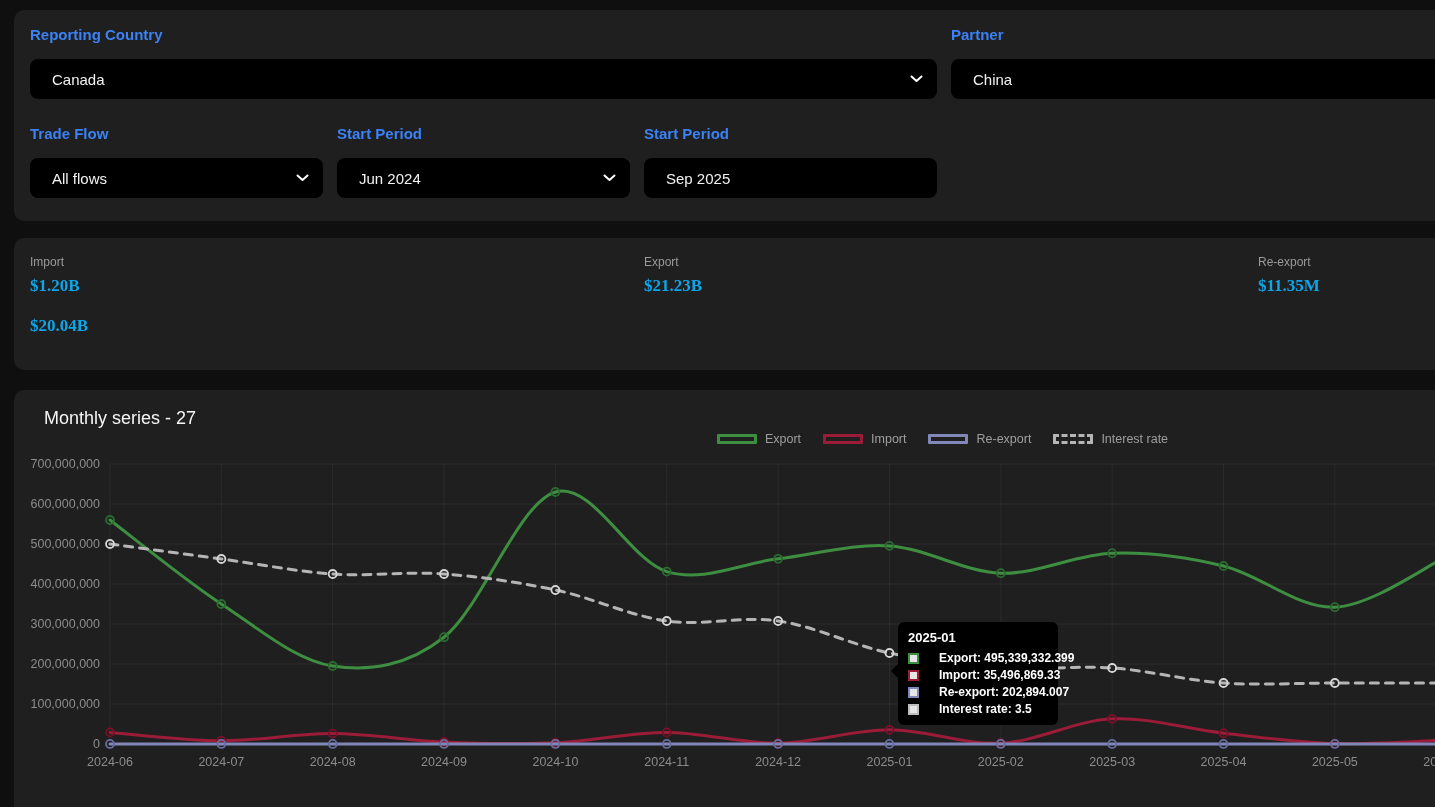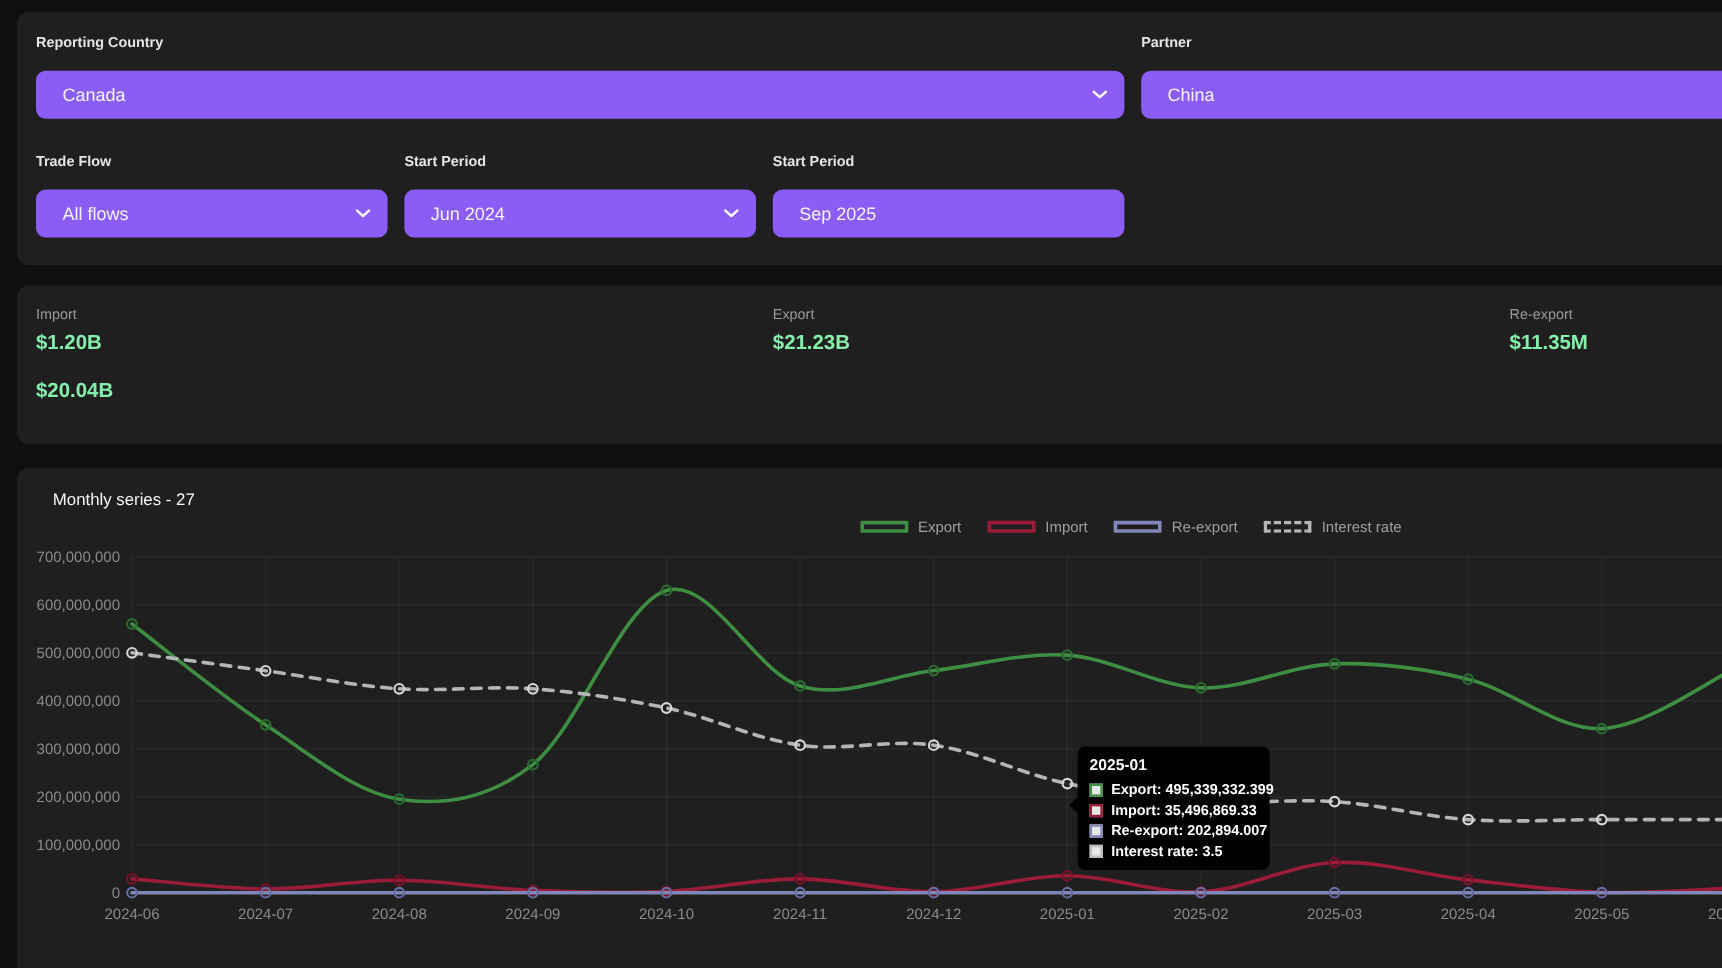--- a/index.html
+++ b/index.html
@@ -10,55 +10,55 @@
     color:#fff;
   }
   .viewport { position:relative; width:1435px; height:807px; overflow:hidden; }
   .card {
     position:absolute; left:14px; width:1857px;
     background:#1f1f1f; border-radius:10px;
   }
   
   .filters-card { top:10px; height:211px; padding:16px; }
   .filters-grid { display:grid; grid-template-columns:repeat(6,293px); column-gap:14px; row-gap:26px; }
-  .filter-label { font-size:12px; font-weight:bold; color:#e5e5e5; margin-bottom:15px; line-height:18px; }
+  .filter-label { font-size:15px; font-weight:bold; color:#3b82f6; margin-bottom:15px; line-height:18px; }
   .span3 { grid-column:span 3; }
   .select {
-    height:40px; background:#8b5cf6; border-radius:8px;
+    height:40px; background:#000000; border-radius:8px;
     display:flex; align-items:center; padding:0 14px 0 22px;
     cursor:pointer;
   }
   .select-value { flex:1; font-size:15px; color:#f2f2f2; white-space:nowrap; overflow:hidden; }
   .chevron { flex:0 0 auto; margin-left:8px; }
   
   .stats-card { top:238px; height:132px; padding:17px 16px; }
   .stats-grid { display:grid; grid-template-columns:614px 614px auto; row-gap:19px; }
   .stat-label { font-size:12px; color:#9a9a9a; line-height:15px; margin-bottom:5px; }
-  .stat-value { font-size:17px; font-weight:bold; color:#86efac; line-height:21px; }
+  .stat-value { font-size:17px; font-weight:bold; color:#0ea5e9; line-height:21px;font-family:Liberation Serif, serif; }
   
   .chart-card { top:390px; height:430px; }
-  .chart-title { position:absolute; left:30px; top:18px; font-size:14px; color:#f5f5f5; }
+  .chart-title { position:absolute; left:30px; top:18px; font-size:18px; color:#f5f5f5; }
   .legend { position:absolute; top:42px; left:0; width:100%; display:flex; justify-content:center; gap:22px; }
   .legend-item { display:flex; align-items:center; gap:8px; cursor:pointer; }
   .legend-swatch { width:40px; height:10px; border:3px solid; border-radius:1px; }
   .legend-swatch.dashed { border-style:dashed; }
   .legend-label { font-size:12.5px; color:#9e9e9e; }
   #chartSvg { position:absolute; left:0; top:0; }
   
   .tooltip {
     position:absolute; background:#000; border-radius:6px;
     padding:8px 10px 9px 10px; width:160px; z-index:5;
   }
   .tooltip:before {
     content:""; position:absolute; left:-7px; top:42px;
     border-top:7px solid transparent; border-bottom:7px solid transparent;
     border-right:7px solid #000;
   }
   .tooltip-title { font-size:13px; font-weight:bold; color:#fff; margin-bottom:6px; }
-  .tooltip-row { display:flex; align-items:center; gap:7px; margin-top:3px; }
+  .tooltip-row { display:flex; align-items:center; gap:20px; margin-top:3px; }
   .tooltip-swatch { width:11px; height:11px; background:#e6e6e6; border:2px solid; flex:0 0 auto; }
   .tooltip-text { font-size:12px; font-weight:bold; color:#fff; white-space:nowrap; }
 </style>
 </head>
 <body>
 
 <div class="viewport">
 
   <section class="card filters-card">
     <div class="filters-grid" id="filtersGrid">

